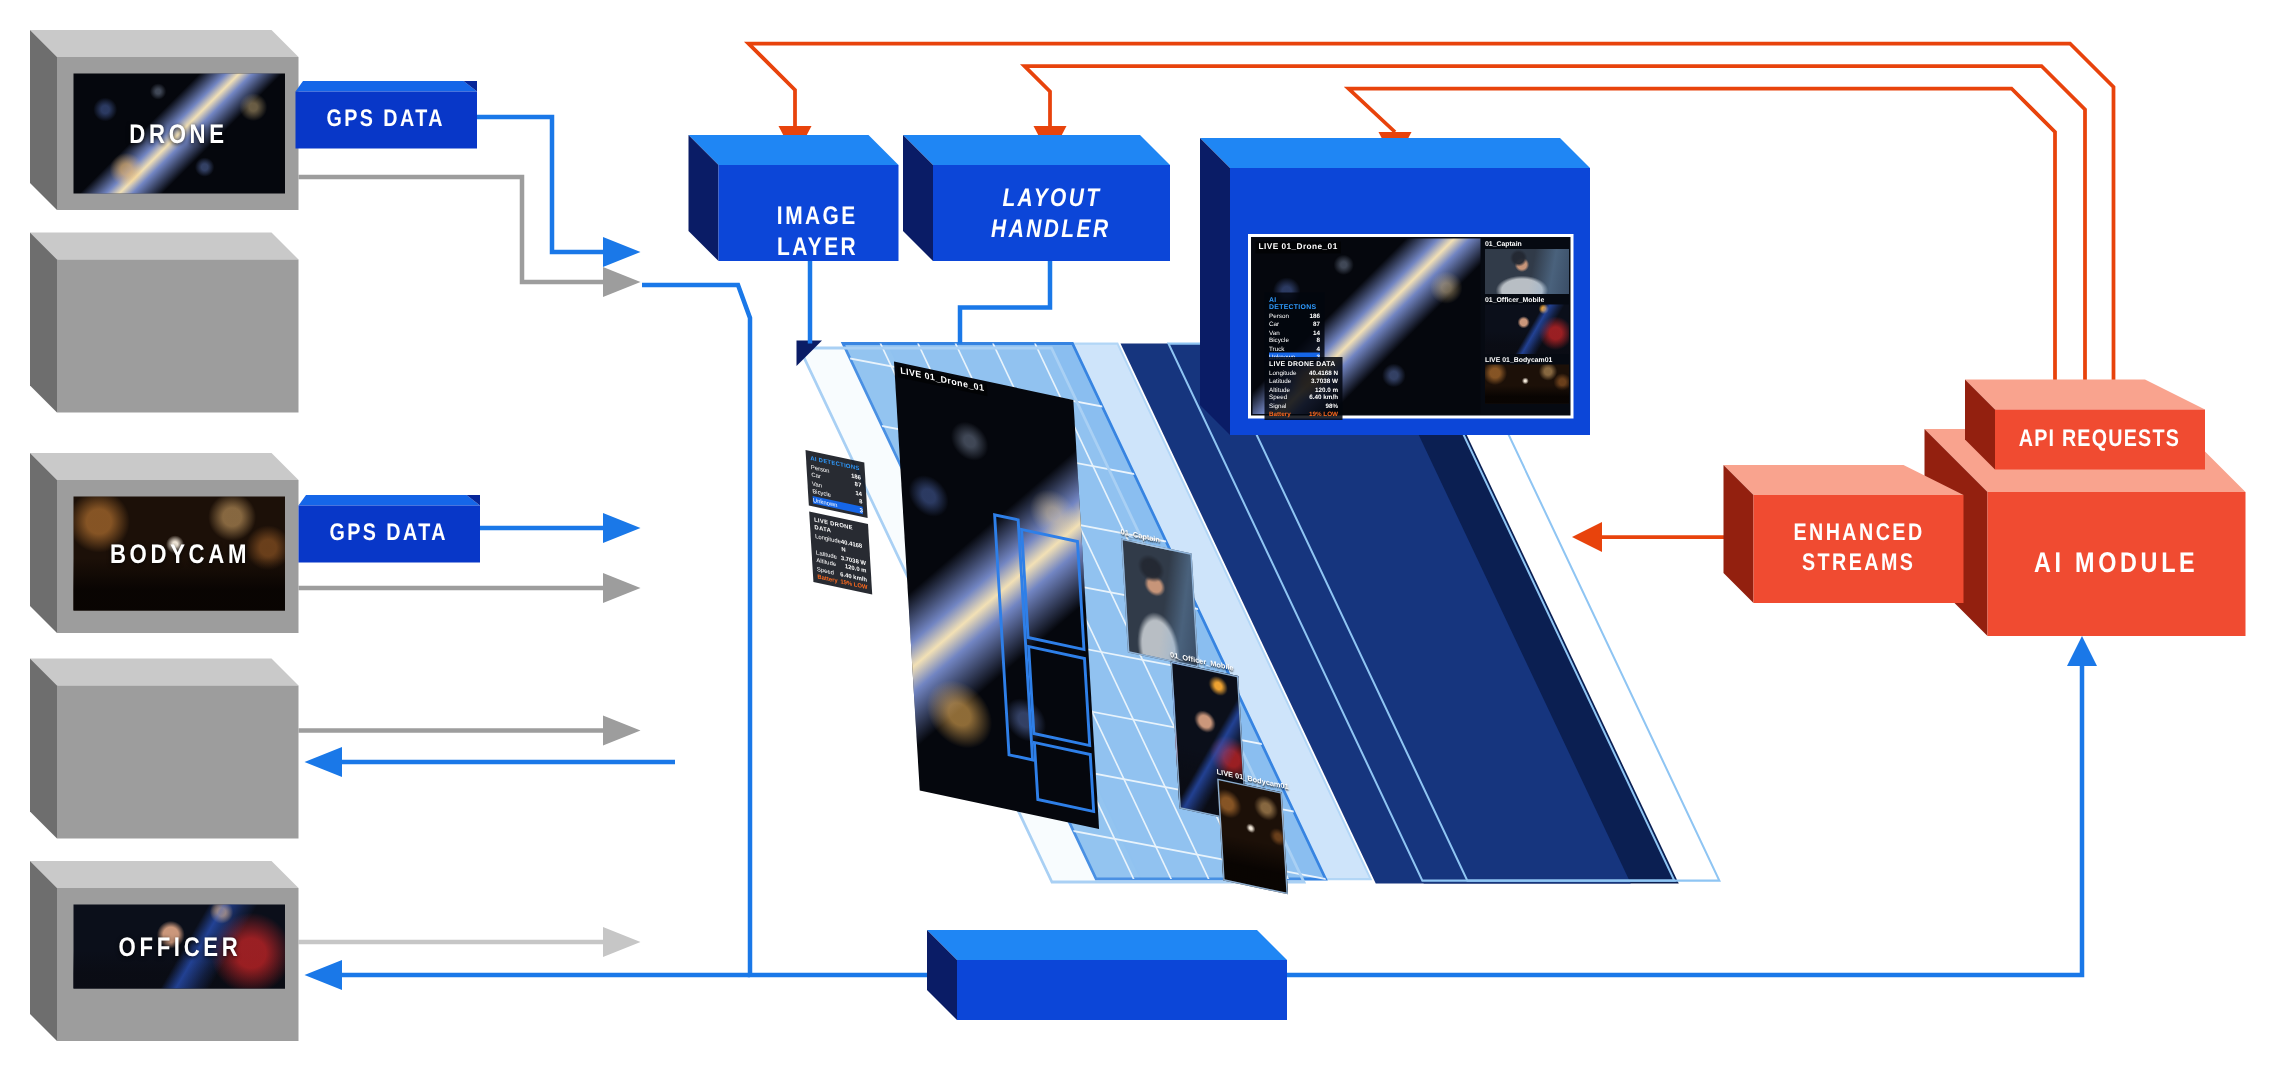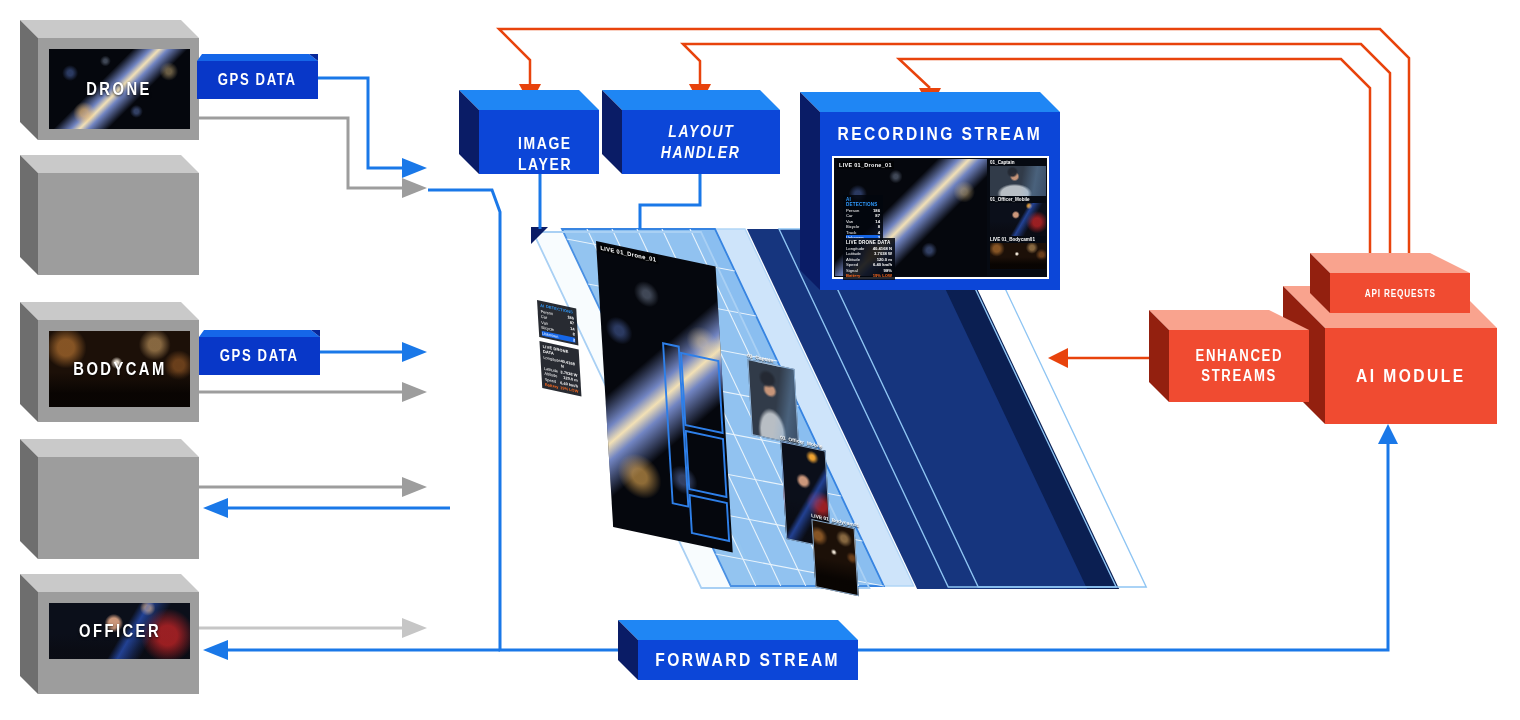--- a/index.html
+++ b/index.html
@@ -6,21 +6,21 @@
   #stage{position:relative;width:1520px;height:720px;background:#fff;overflow:hidden;
          font-family:"Liberation Sans",sans-serif;}
   #diagram-svg{position:absolute;left:0;top:0;z-index:1;}
   .ov{position:absolute;z-index:2;}
   .cond{display:inline-block;transform:scaleX(.82);transform-origin:center center;white-space:nowrap;}
   .lbl{display:flex;align-items:center;justify-content:center;color:#fff;font-weight:bold;}
   .vid-label{font-size:18px;letter-spacing:3px;text-shadow:0 1px 3px rgba(0,0,0,.85);}
   .mod-label{font-size:17px;letter-spacing:2px;line-height:21px;text-align:center;}
   .tag-label{font-size:16px;letter-spacing:2px;}
   .big-label{font-size:19px;letter-spacing:3px;}
-  .api-label{font-size:10px;letter-spacing:1px;align-items:center;}
+  .api-label{font-size:16px;letter-spacing:1px;align-items:center;}
   .red-label{font-size:16px;letter-spacing:2px;line-height:20px;text-align:right;}
 
   .vid{position:absolute;overflow:hidden;}
   .vid-drone{background:
     radial-gradient(circle at 25% 80%, rgba(255,190,90,.55) 0 3%, transparent 9%),
     radial-gradient(circle at 15% 30%, rgba(90,120,200,.45) 0 2%, transparent 6%),
     radial-gradient(circle at 85% 28%, rgba(255,220,150,.4) 0 2%, transparent 7%),
     radial-gradient(circle at 62% 78%, rgba(120,150,230,.4) 0 2%, transparent 6%),
     radial-gradient(circle at 40% 15%, rgba(200,220,255,.3) 0 1.5%, transparent 5%),
     linear-gradient(135deg, transparent 38%, rgba(150,175,255,.75) 46%, rgba(255,236,190,.95) 50%, rgba(150,175,255,.75) 54%, transparent 63%),
@@ -277,26 +277,20 @@
     </div>
 
 <div class="ov lbl mod-label" style="left:479px;top:110px;width:132px;height:64px;flex-direction:column;margin-top:12px;">
   <span class="cond">IMAGE</span>
       <span class="cond">LAYER</span>
 </div>
 <div class="ov lbl mod-label" style="left:622px;top:110px;width:158px;height:64px;flex-direction:column;font-style:italic;">
   <span class="cond">LAYOUT</span>
       <span class="cond">HANDLER</span>
 </div>
-<div class="ov lbl big-label" style="left:820px;top:116px;width:240px;height:36px;">
-      <span class="cond">RECORDING STREAM</span>
-    </div>
-<div class="ov lbl big-label" style="left:638px;top:640px;width:220px;height:40px;">
-      <span class="cond">FORWARD STREAM</span>
-    </div>
 <div class="ov lbl red-label" style="left:1169px;top:330px;width:140px;height:72px;flex-direction:column;">
   <span class="cond">ENHANCED</span>
       <span class="cond">STREAMS</span>
 </div>
 <div class="ov lbl big-label" style="left:1325px;top:328px;width:172px;height:96px;justify-content:center;">
       <span class="cond">AI MODULE</span>
     </div>
 <div class="ov lbl api-label" style="left:1330px;top:273px;width:140px;height:40px;">
       <span class="cond">API REQUESTS</span>
     </div>

